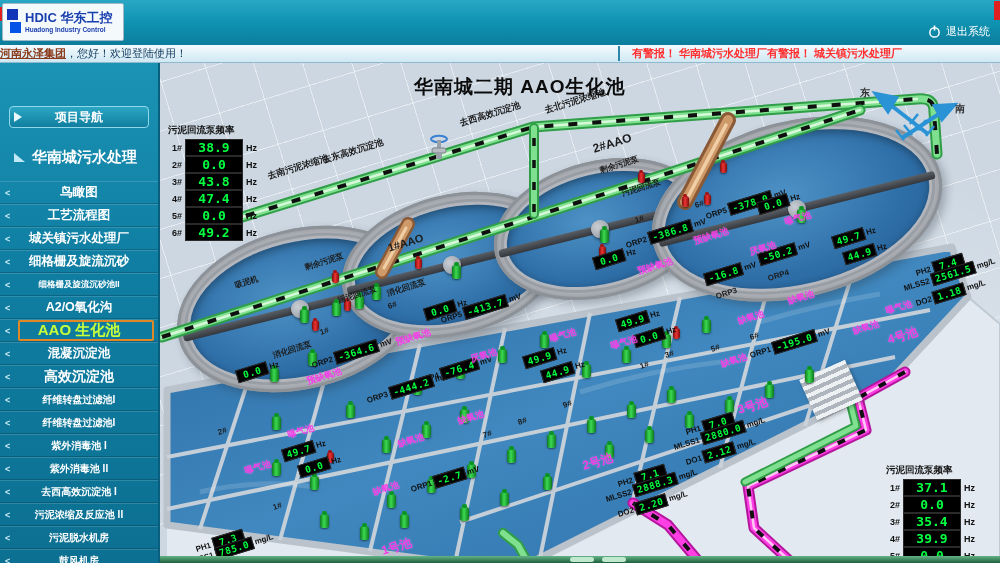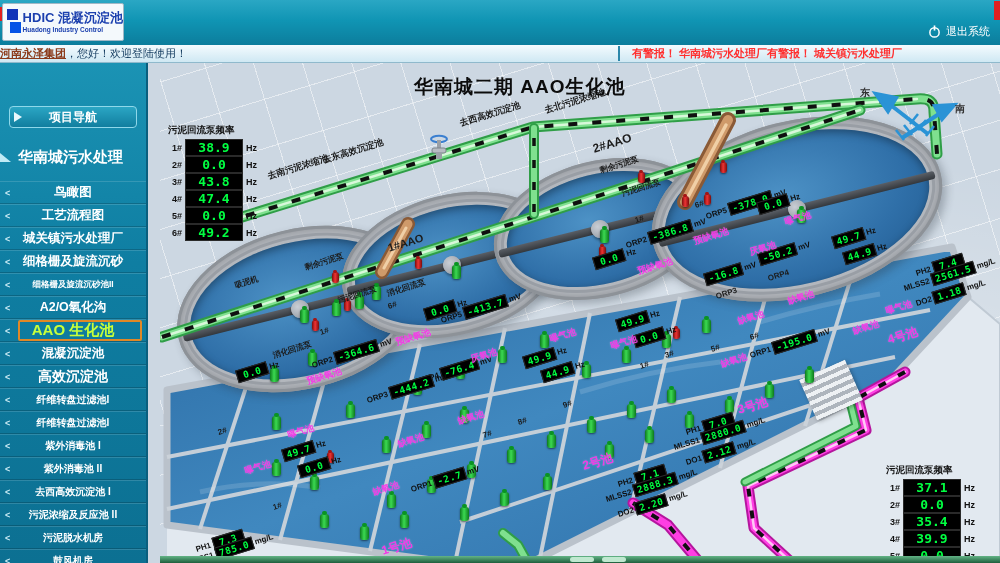--- a/index.html
+++ b/index.html
@@ -32,29 +32,29 @@
   
   .band2{position:absolute;left:0;top:45px;width:1000px;height:17px;
     background:linear-gradient(180deg,#f4fbfe,#cfe8f3);border-bottom:1px solid #8fb9cc;z-index:19;
     display:flex;align-items:center;font-size:11px;}
   .welcome{margin-left:0;color:#123a5e;white-space:nowrap;}
   .welcome .wlink{color:#8b3a1a;font-weight:bold;text-decoration:underline;cursor:pointer;}
   .band-divider{position:absolute;left:618px;top:1px;bottom:1px;width:2px;background:#2c87aa;}
   .alarm{position:absolute;left:632px;color:#ff2f2f;font-weight:bold;white-space:nowrap;}
 
   
-  .sidebar{position:absolute;left:0;top:62px;width:148px;height:501px;z-index:18;
+  .sidebar{position:absolute;left:0;top:62px;width:160px;height:501px;z-index:18;
     background:linear-gradient(180deg,#1b93b4 0%,#0f7ea2 40%,#0c7092 100%);
     border-right:2px solid #0a5f7e;box-sizing:border-box;}
   .nav-btn{margin:44px 9px 0 9px;height:20px;border:1px solid #8fd8ea;border-radius:4px;
     background:linear-gradient(180deg,#2ba6c4,#117e9f);display:flex;align-items:center;justify-content:center;
     color:#fff;font-weight:bold;font-size:12px;gap:8px;cursor:pointer;position:relative;}
   .nav-btn .tri{position:absolute;left:4px;width:0;height:0;border-top:5px solid transparent;
     border-bottom:5px solid transparent;border-left:8px solid #eaf8fc;}
-  .section{margin:20px 4px 0 0;display:flex;align-items:center;gap:7px;color:#fff;
+  .section{margin:20px 4px 0 14px;display:flex;align-items:center;gap:7px;color:#fff;
     font-weight:bold;font-size:15px;cursor:pointer;white-space:nowrap;}
   .section .tri2{width:0;height:0;border-bottom:9px solid #bfeaf5;border-right:11px solid transparent;}
   .menu{margin-top:14px;}
   .mi{position:relative;height:21px;display:flex;align-items:center;justify-content:center;
     color:#fff;font-weight:bold;cursor:pointer;border-top:1px solid rgba(255,255,255,.14);
     border-bottom:1px solid rgba(0,0,0,.18);white-space:nowrap;}
   .mi .chev{position:absolute;left:5px;font-size:9px;color:#cfeef7;font-weight:bold;}
   .mi.lg{font-size:14px;}
   .mi.md{font-size:12.5px;}
   .mi.sm{font-size:10px;}
@@ -129,21 +129,21 @@
 <div id="app">
 
   <div class="header">
     <div class="redstrip-l"></div>
     <div class="logo-box">
       <div class="logo-squares">
           <i class="sq1"></i>
           <i class="sq2"></i>
         </div>
       <div class="logo-text">
-        <div class="l1">HDIC 混凝沉淀池</div>
+        <div class="l1">HDIC 华东工控</div>
         <div class="l2">Huadong Industry Control</div>
       </div>
     </div>
     <div class="logout">
       <svg width="13" height="13" viewBox="0 0 14 14">
         <circle cx="7" cy="8" r="5" fill="none" stroke="#fff" stroke-width="1.6"></circle>
         <line x1="7" y1="0.5" x2="7" y2="6" stroke="#fff" stroke-width="1.8"></line>
       </svg>
       <span>退出系统</span>
     </div>

